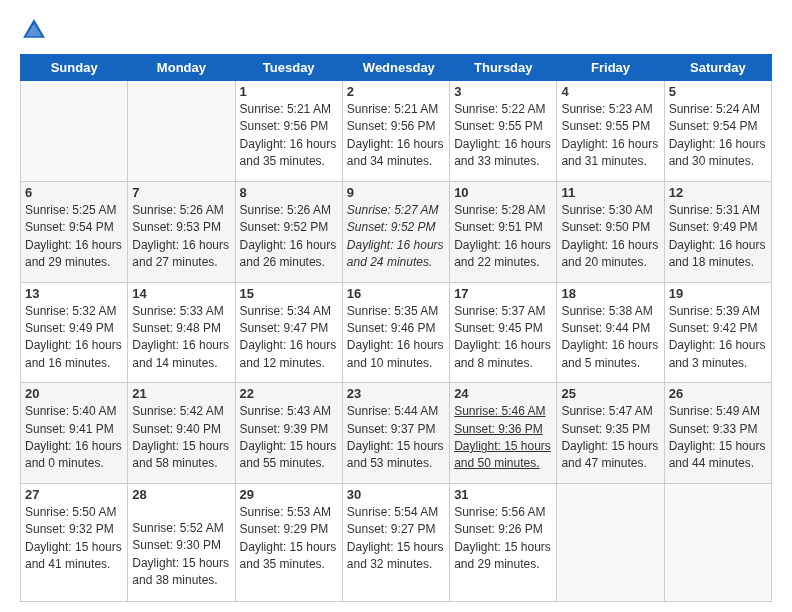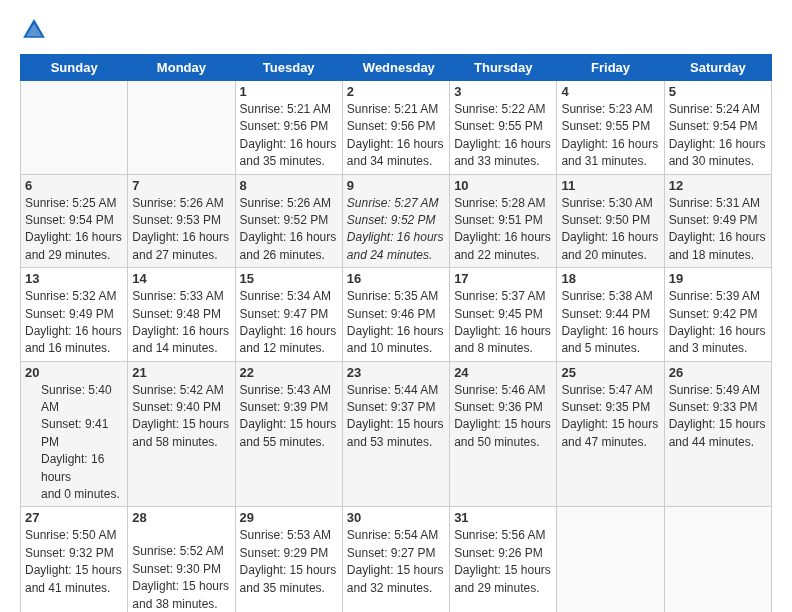--- a/index.html
+++ b/index.html
@@ -268,21 +268,21 @@
             <span class="day-number">19</span>
             <div class="day-info" style="white-space: pre-line;">Sunrise: 5:39 AM
 Sunset: 9:42 PM
 Daylight: 16 hours
 and 3 minutes.</div>
           </td>
         </tr>
         <tr>
           <td>
             <span class="day-number">20</span>
-            <div class="day-info" style="white-space: pre-line; margin-left: 16px;">Sunrise: 5:40 AM
+            <div class="day-info" style="white-space: pre-line;">Sunrise: 5:40 AM
 Sunset: 9:41 PM
 Daylight: 16 hours
 and 0 minutes.</div>
           </td>
           <td>
             <span class="day-number">21</span>
             <div class="day-info" style="white-space: pre-line;">Sunrise: 5:42 AM
 Sunset: 9:40 PM
 Daylight: 15 hours
 and 58 minutes.</div>
@@ -296,21 +296,21 @@
           </td>
           <td>
             <span class="day-number">23</span>
             <div class="day-info" style="white-space: pre-line;">Sunrise: 5:44 AM
 Sunset: 9:37 PM
 Daylight: 15 hours
 and 53 minutes.</div>
           </td>
           <td>
             <span class="day-number">24</span>
-            <div class="day-info" style="white-space: pre-line;">Sunrise: 5:46 AM
+            <div class="day-info" style="white-space: pre-line; text-decoration: underline;">Sunrise: 5:46 AM
 Sunset: 9:36 PM
 Daylight: 15 hours
 and 50 minutes.</div>
           </td>
           <td>
             <span class="day-number">25</span>
             <div class="day-info" style="white-space: pre-line;">Sunrise: 5:47 AM
 Sunset: 9:35 PM
 Daylight: 15 hours
 and 47 minutes.</div>

